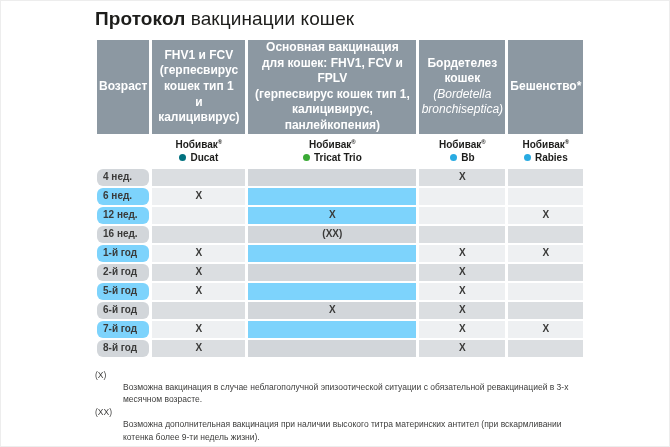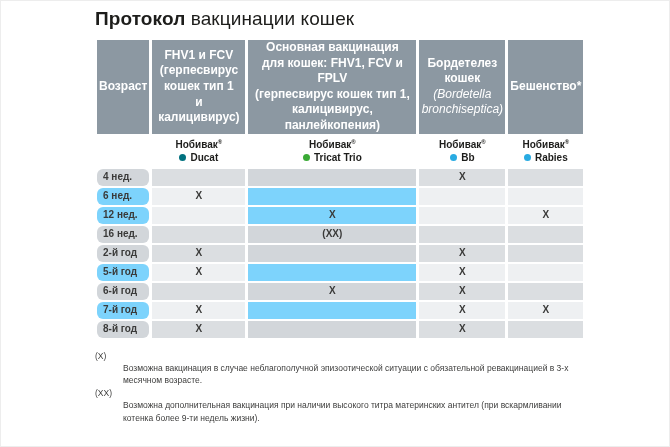--- a/index.html
+++ b/index.html
@@ -177,20 +177,27 @@
           <td class="mark"></td>
           <td class="mark">X</td>
         </tr>
         <tr class="dark">
           <td class="age tint">16 нед.</td>
           <td class="mark"></td>
           <td class="mark tint">(XX)</td>
           <td class="mark"></td>
           <td class="mark"></td>
         </tr>
+        <tr class="light">
+          <td class="age tint">1-й год</td>
+          <td class="mark">X</td>
+          <td class="mark tint"></td>
+          <td class="mark">X</td>
+          <td class="mark">X</td>
+        </tr>
         <tr class="dark">
           <td class="age tint">2-й год</td>
           <td class="mark">X</td>
           <td class="mark tint"></td>
           <td class="mark">X</td>
           <td class="mark"></td>
         </tr>
         <tr class="light">
           <td class="age tint">5-й год</td>
           <td class="mark">X</td>

